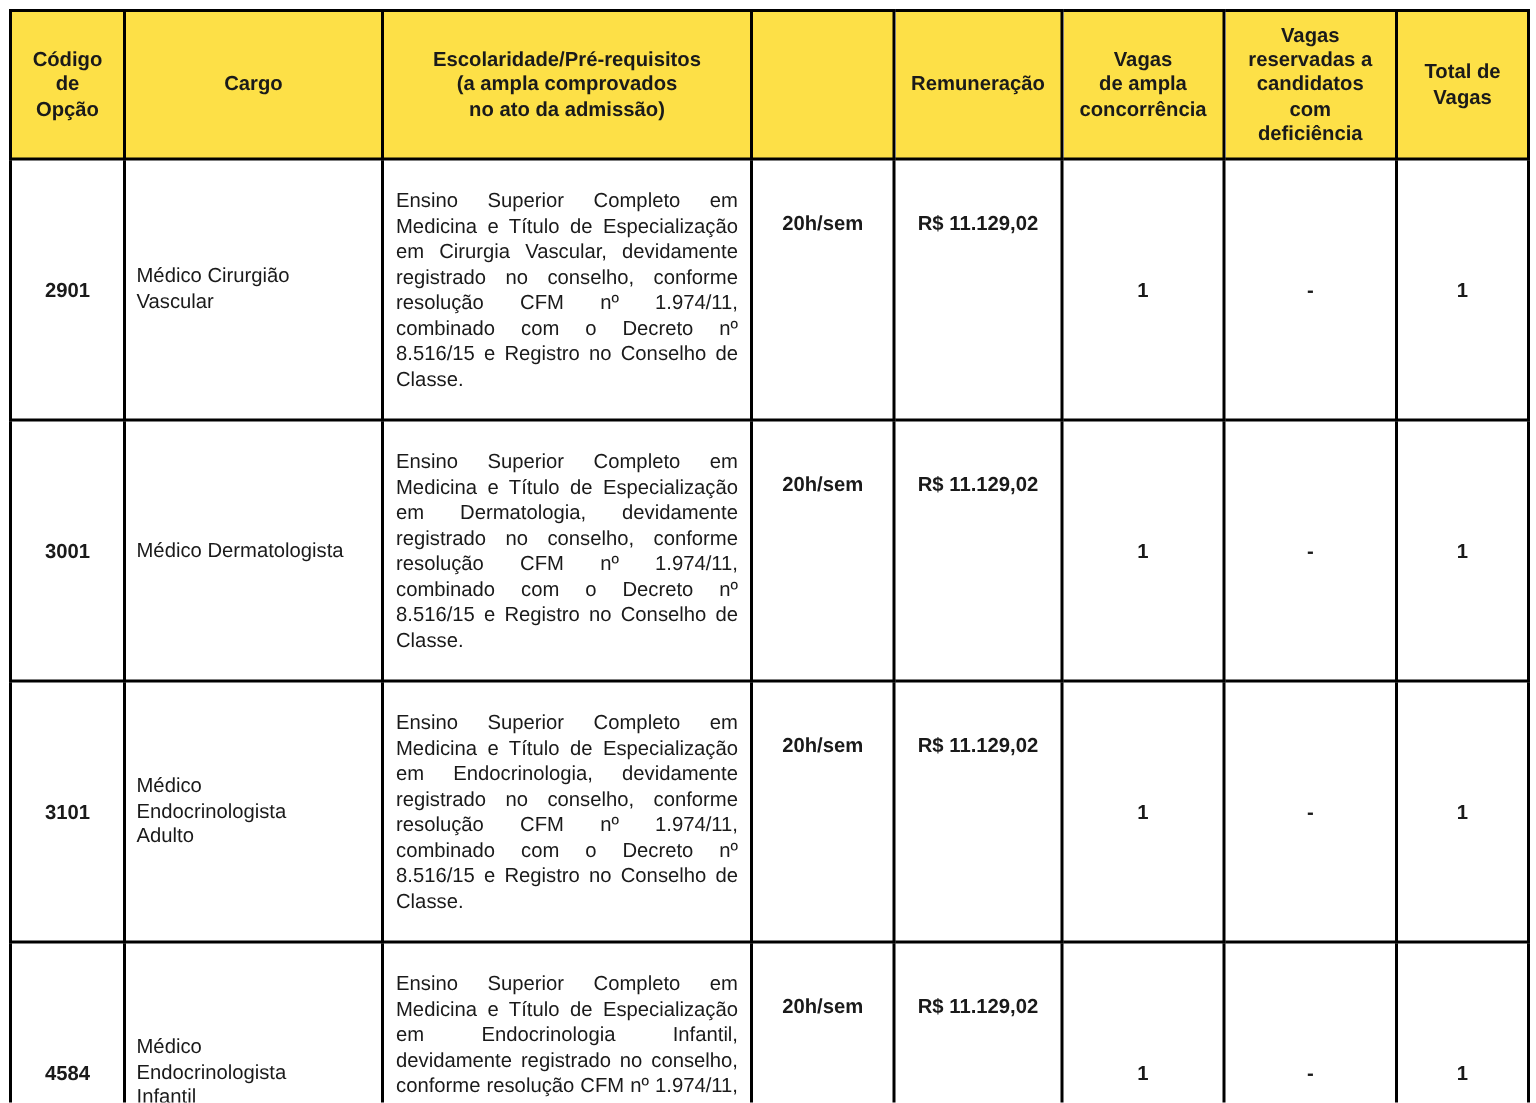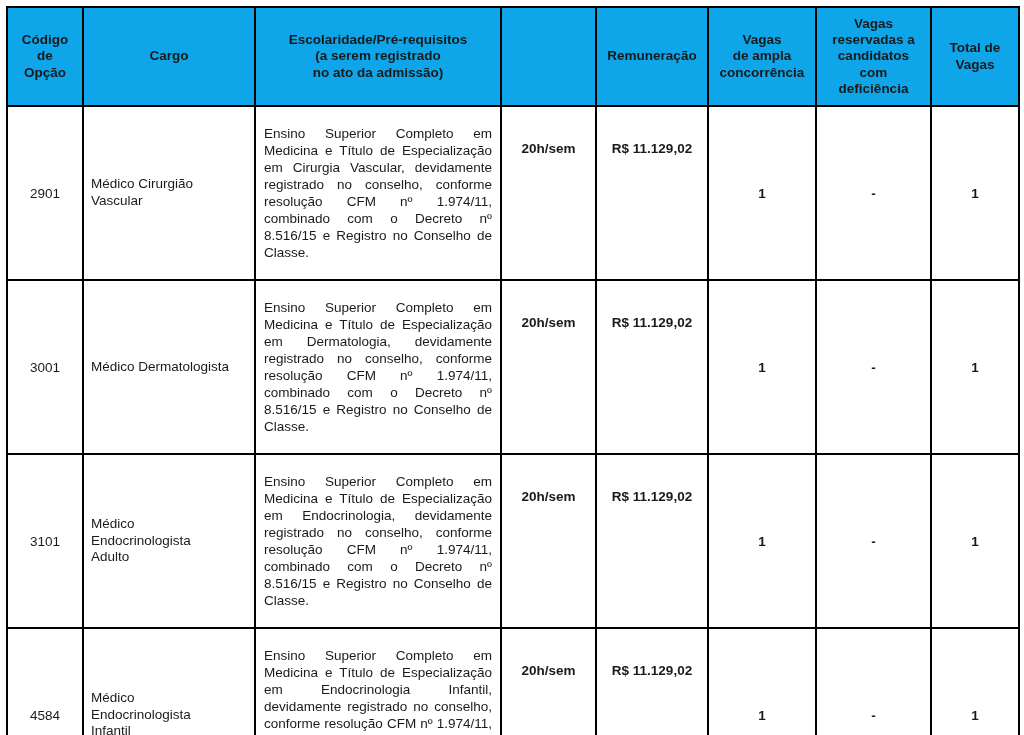--- a/index.html
+++ b/index.html
@@ -29,32 +29,32 @@
   table.vagas th,
   table.vagas td {
     border: 2px solid #000000;
     font-size: 13.5px;
     overflow: hidden;
     box-sizing: border-box;
   }
   table.vagas thead tr { height: 99px; }
   table.vagas tbody tr { height: 157px; }
   table.vagas th {
-    background: #0ea5e9;
+    background: #fde047;
     font-weight: bold;
     text-align: center;
     vertical-align: middle;
     white-space: pre-line;
     line-height: 1.2;
     padding: 4px 3px;
   }
   td.c-codigo {
     text-align: center;
     vertical-align: middle;
-    font-weight: normal;
+    font-weight: bold;
     padding: 3px;
   }
   td.c-cargo {
     text-align: left;
     vertical-align: middle;
     white-space: pre-line;
     line-height: 1.25;
     padding: 4px 7px;
     border-radius: 11px;
   }
@@ -94,21 +94,21 @@
       <col style="width:115px">
       <col style="width:88px">
     </colgroup>
     <thead>
       <tr>
         <th>Código
 de
 Opção</th>
         <th>Cargo</th>
         <th>Escolaridade/Pré-requisitos
-(a serem registrado
+(a ampla comprovados
 no ato da admissão)</th>
         <th></th>
         <th>Remuneração</th>
         <th>Vagas
 de ampla
 concorrência</th>
         <th>Vagas
 reservadas a
 candidatos
 com

